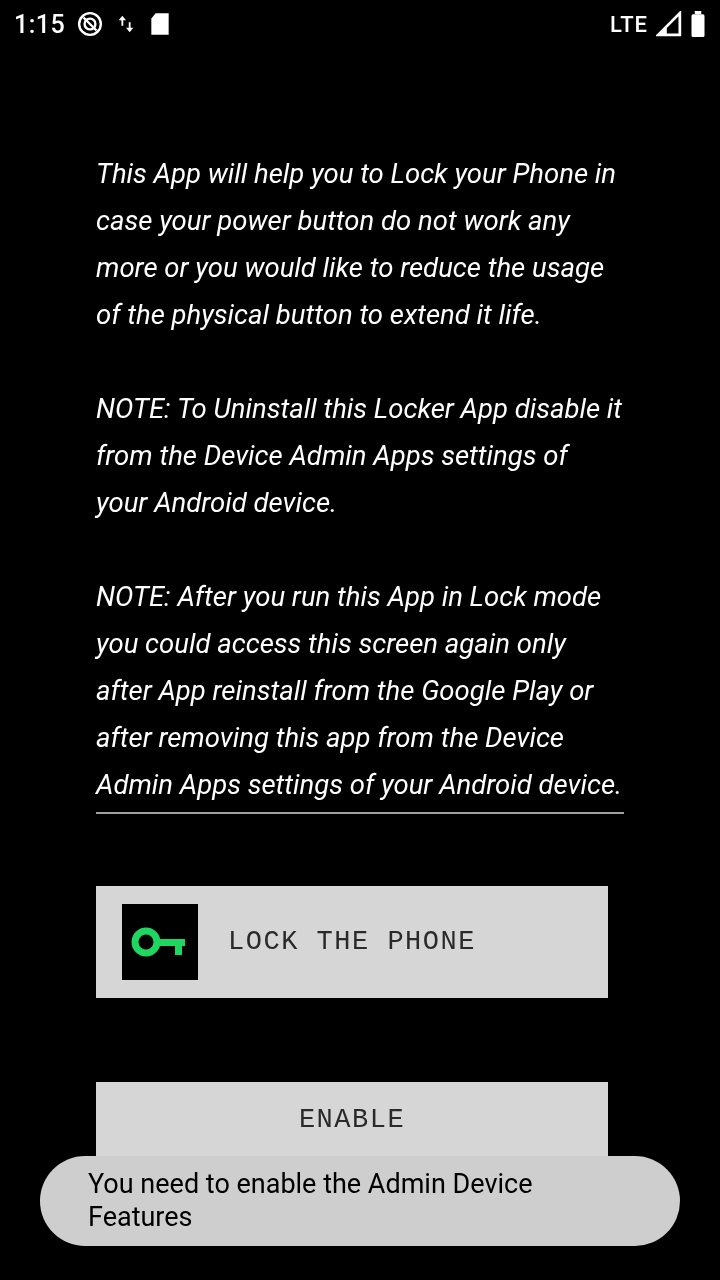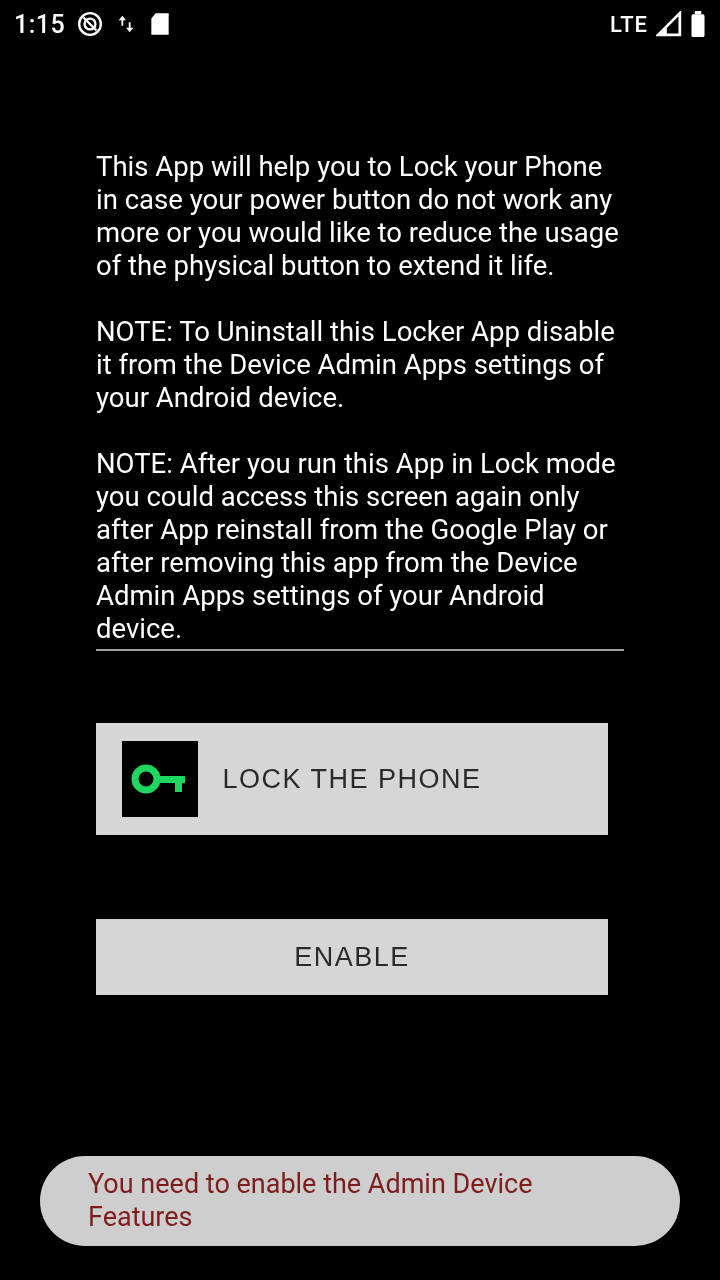--- a/index.html
+++ b/index.html
@@ -37,41 +37,42 @@
       letter-spacing: 0.5px;
     }
     .icon-svg {
       display: block;
     }
     .content {
       padding: 102px 96px 0 96px;
     }
     .description-text {
       font-size: 27.5px;
-      line-height: 33px;
+      line-height: 47px;
       font-weight: 400;
       color: #ffffff;
       border-bottom: 2px solid #a0a0a0;
       padding-bottom: 4px;
       white-space: pre-line;
+      font-style: italic;
     }
     .button-container {
       margin-top: 72px;
       display: flex;
       flex-direction: column;
       gap: 84px;
     }
     .btn {
       width: 512px;
       background: #d6d6d6;
       border: none;
       display: flex;
       align-items: center;
       justify-content: center;
-      font-family: Liberation Sans, sans-serif;
+      font-family: Liberation Mono, monospace;
       cursor: pointer;
     }
     .btn-lock {
       height: 112px;
       position: relative;
       gap: 32px;
     }
     .key-box {
       width: 76px;
       height: 76px;
@@ -92,21 +93,21 @@
       height: 76px;
     }
     .toast {
       position: absolute;
       bottom: 34px;
       left: 40px;
       right: 40px;
       background: #cecece;
       border-radius: 48px;
       padding: 12px 48px;
-      color: #7f1d1d;
+      color: #000000;
       font-size: 27px;
       line-height: 33px;
     }
   </style>
 </head>
 <body>
 
 <div class="status-bar">
   <div class="status-left">
     <span class="status-time">1:15</span>

